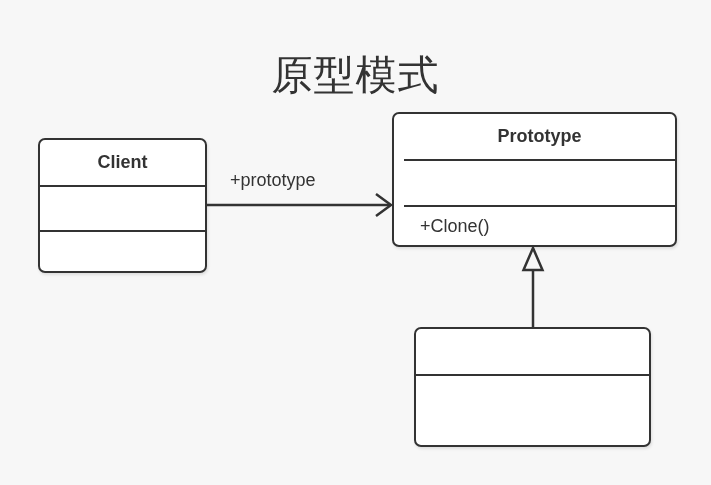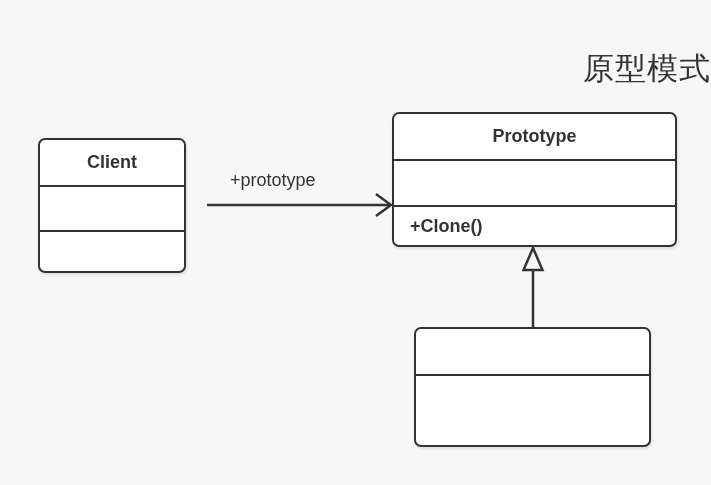--- a/index.html
+++ b/index.html
@@ -16,22 +16,22 @@
     overflow: hidden;
   }
   .canvas {
     position: relative;
     width: 711px; height: 485px;
     background: var(--background);
   }
   .diagram-title {
     position: absolute;
     top: 48px; left: 0; width: 711px;
-    text-align: right;
-    font-size: 31px;
+    text-align: center;
+    font-size: 41px;
     font-weight: 400;
     color: var(--text);
     letter-spacing: 1px;
   }
   .uml-class {
     position: absolute;
     background: var(--box-fill);
     border: 2.5px solid var(--stroke);
     border-radius: 7px;
     box-shadow: 1px 2px 3px rgba(0,0,0,0.10);
@@ -48,28 +48,28 @@
     font-weight: 700;
     font-size: 18px;
   }
   .compartment + .compartment {
     border-top: 2.5px solid var(--stroke);
   }
   .compartment.methods {
     justify-content: flex-start;
     padding-left: 16px;
     font-size: 18px;
-    font-weight: 700;
+    font-weight: 400;
   }
-  #client-box  { left: 38px;  top: 138px; width: 148px; height: 135px; }
+  #client-box  { left: 38px;  top: 138px; width: 169px; height: 135px; }
   #client-box .name    { height: 45px; }
   #client-box .attrs   { height: 45px; }
   #client-box .methods { flex: 1; }
 
-  #prototype-box { left: 392px; top: 112px; width: 285px; height: 135px; }
+  #prototype-box { left: 392px; top: 112px; width: 285px; height: 135px; padding-left: 10px; }
   #prototype-box .name    { height: 45px; }
   #prototype-box .attrs   { height: 46px; }
   #prototype-box .methods { flex: 1; }
 
   #concrete-box { left: 414px; top: 327px; width: 237px; height: 120px; }
   #concrete-box .name    { height: 46px; }
   #concrete-box .attrs   { height: 45px; }
   #concrete-box .methods { flex: 1; }
 
   .assoc-label {

